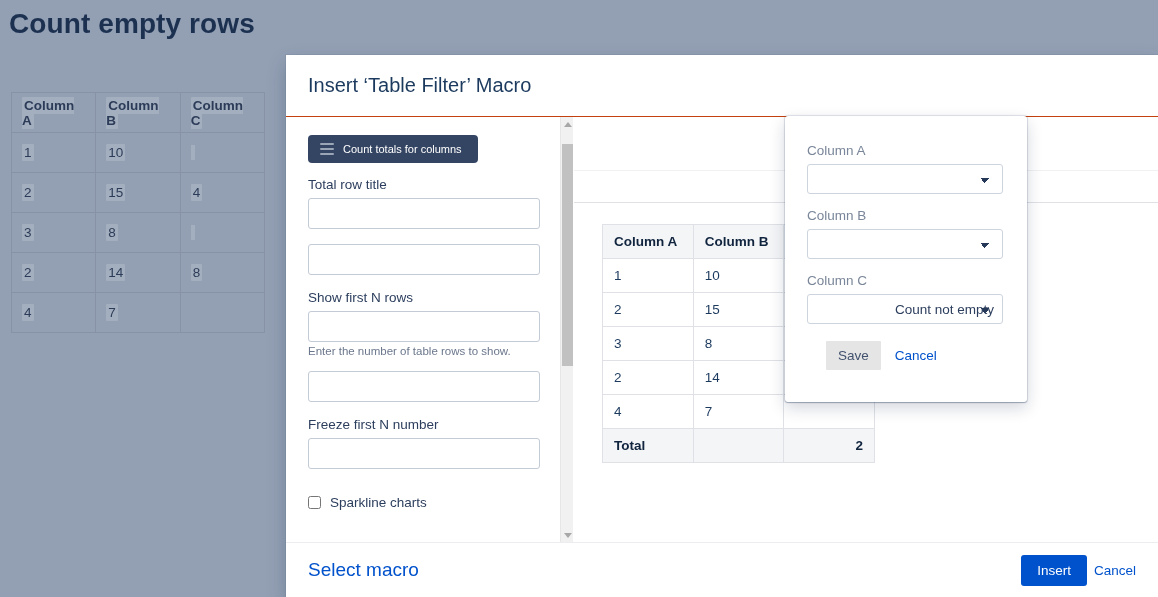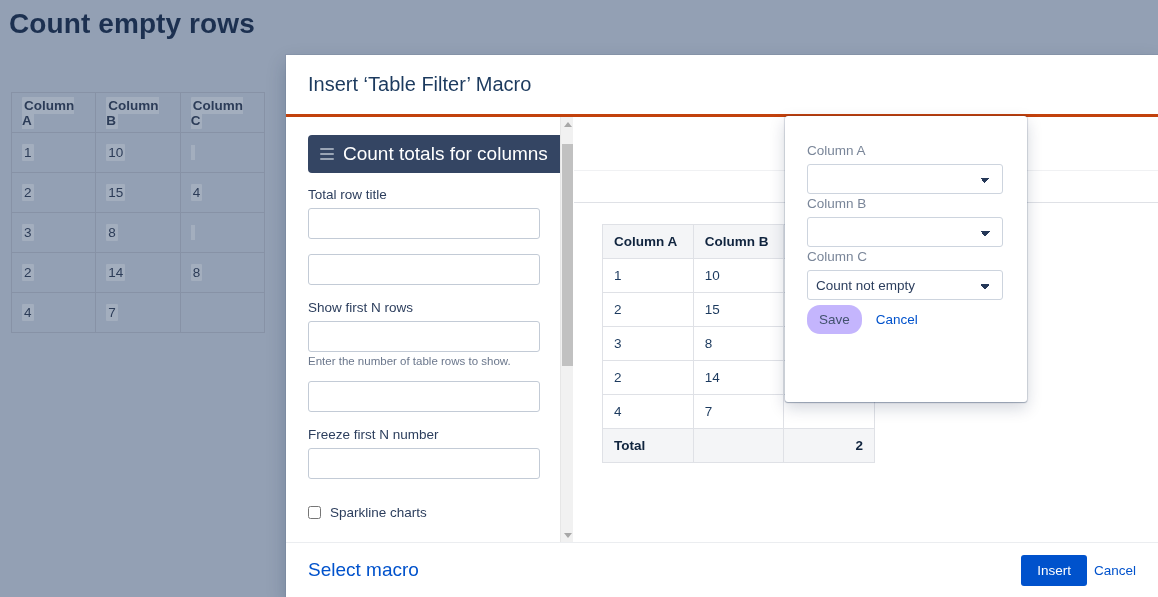--- a/index.html
+++ b/index.html
@@ -65,21 +65,21 @@
     width: 872px; height: 542px;
     background: #ffffff;
     box-shadow: 0 0 0 1px rgba(9,30,66,.06), 0 8px 18px rgba(9,30,66,.22);
     display: flex;
     flex-direction: column;
     overflow: hidden;
   }
   #dialog-header {
     height: 62px;
     flex: 0 0 62px;
-    border-bottom: 3px solid #c2410c;
+    border-bottom: 1px solid #c2410c;
     display: flex;
     align-items: center;
     padding: 0 22px;
   }
   #dialog-title {
     font-size: 20px;
     color: #1c3a5e;
     font-weight: 400;
     white-space: nowrap;
   }
@@ -102,23 +102,23 @@
     left: 0; top: 0; right: 13px; bottom: 0;
     padding: 18px 22px 10px 22px;
     overflow: hidden;
   }
   .tab-chip {
     display: inline-flex;
     align-items: center;
     gap: 9px;
     background: #344563;
     color: #ffffff;
-    font-size: 19px;
+    font-size: 11px;
     border-radius: 4px;
-    padding: 8px 23px 8px 12px;
+    padding: 8px 16px 8px 12px;
     position: relative;
     white-space: nowrap;
     margin-bottom: 14px;
   }
   .tab-chip::after {
     content: "";
     position: absolute;
     right: -7px; top: 50%;
     transform: translateY(-50%) rotate(45deg);
     width: 13px; height: 13px;
@@ -303,48 +303,50 @@
   }
   .popup-select {
     width: 196px;
     height: 30px;
     border: 1px solid #cdd4de;
     border-radius: 3px;
     background: #ffffff;
     font-size: 13.5px;
     color: #2c3e5d;
     padding: 0 8px;
-    margin-bottom: 2px;
+    margin-bottom: 14px;
     font-family: "Liberation Sans", sans-serif;
     -webkit-appearance: none;
     appearance: none;
     background-image:
       linear-gradient(45deg, transparent 50%, #253858 50%),
       linear-gradient(135deg, #253858 50%, transparent 50%);
     background-position:
       calc(100% - 17px) 13px,
       calc(100% - 12px) 13px;
     background-size: 5px 5px, 5px 5px;
     background-repeat: no-repeat;
+    text-align: right;
   }
   #popup-actions {
     display: flex;
     align-items: center;
     gap: 6px;
     margin-top: 3px;
   }
   #popup-save {
-    background: #c4b5fd;
+    background: #e5e5e5;
     border: none;
-    border-radius: 13px;
+    border-radius: 1px;
     font-size: 13.5px;
     color: #42526e;
     padding: 7px 12px;
     cursor: pointer;
     font-family: "Liberation Sans", sans-serif;
+    margin-left: 19px;
   }
   #popup-cancel {
     font-size: 13.5px;
     color: #0052cc;
     text-decoration: none;
     padding: 7px 8px;
     cursor: pointer;
   }
 </style>
 </head>

